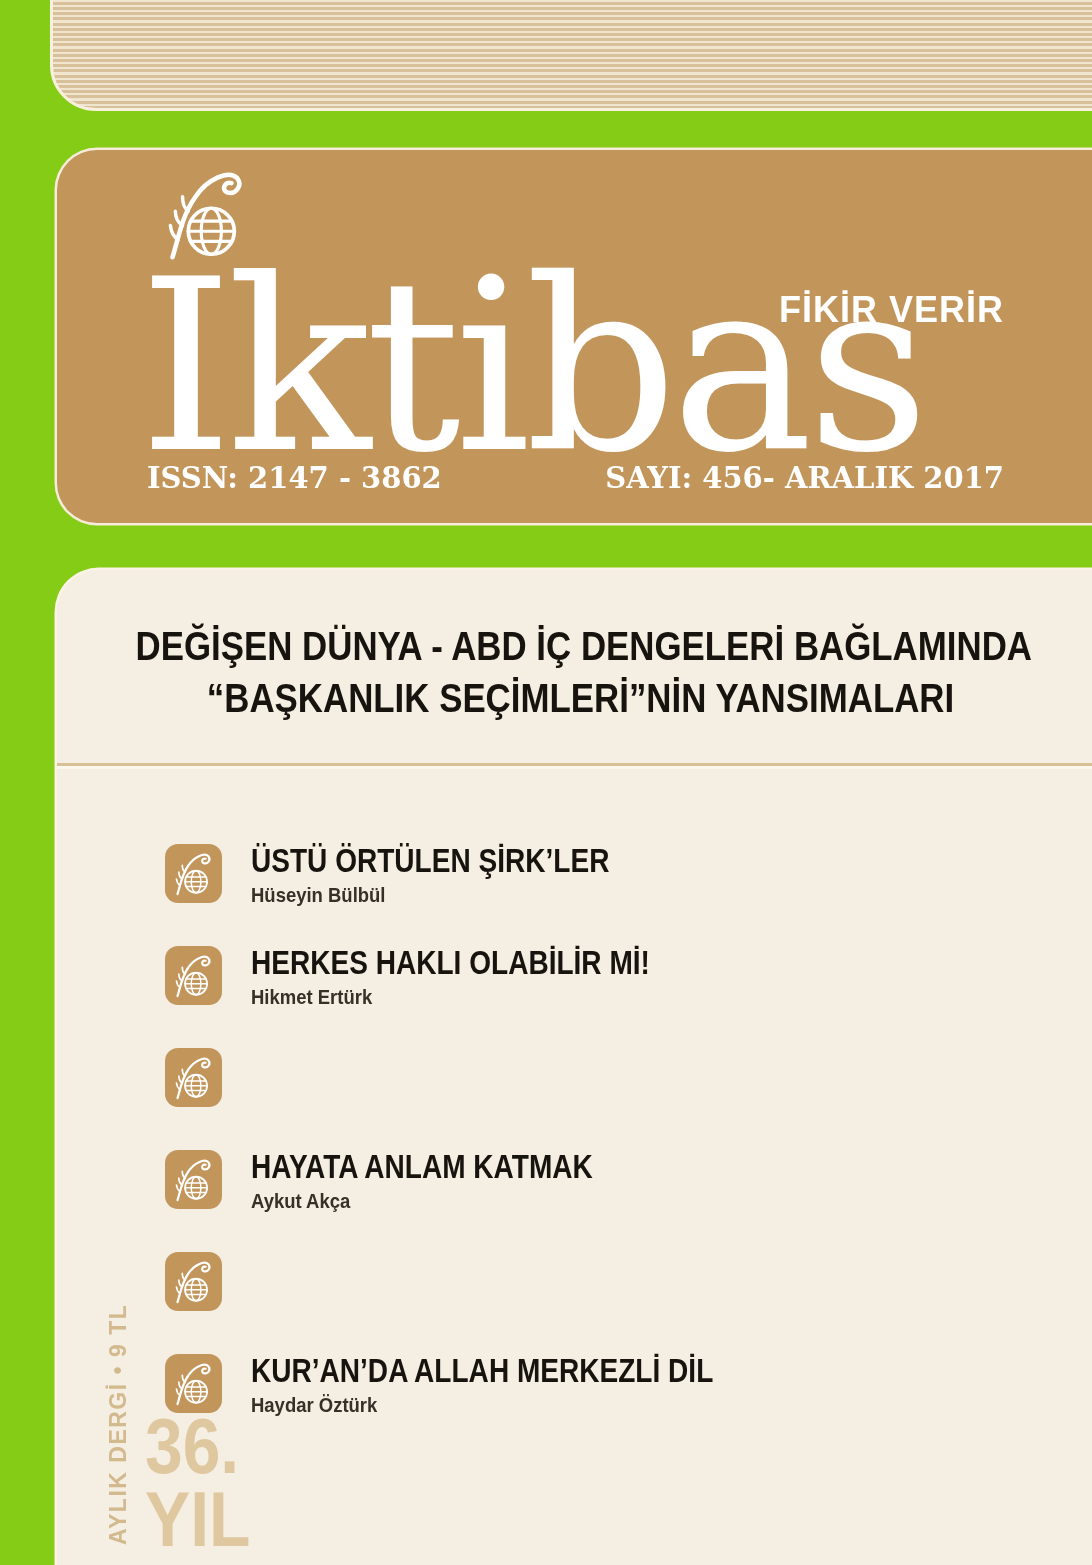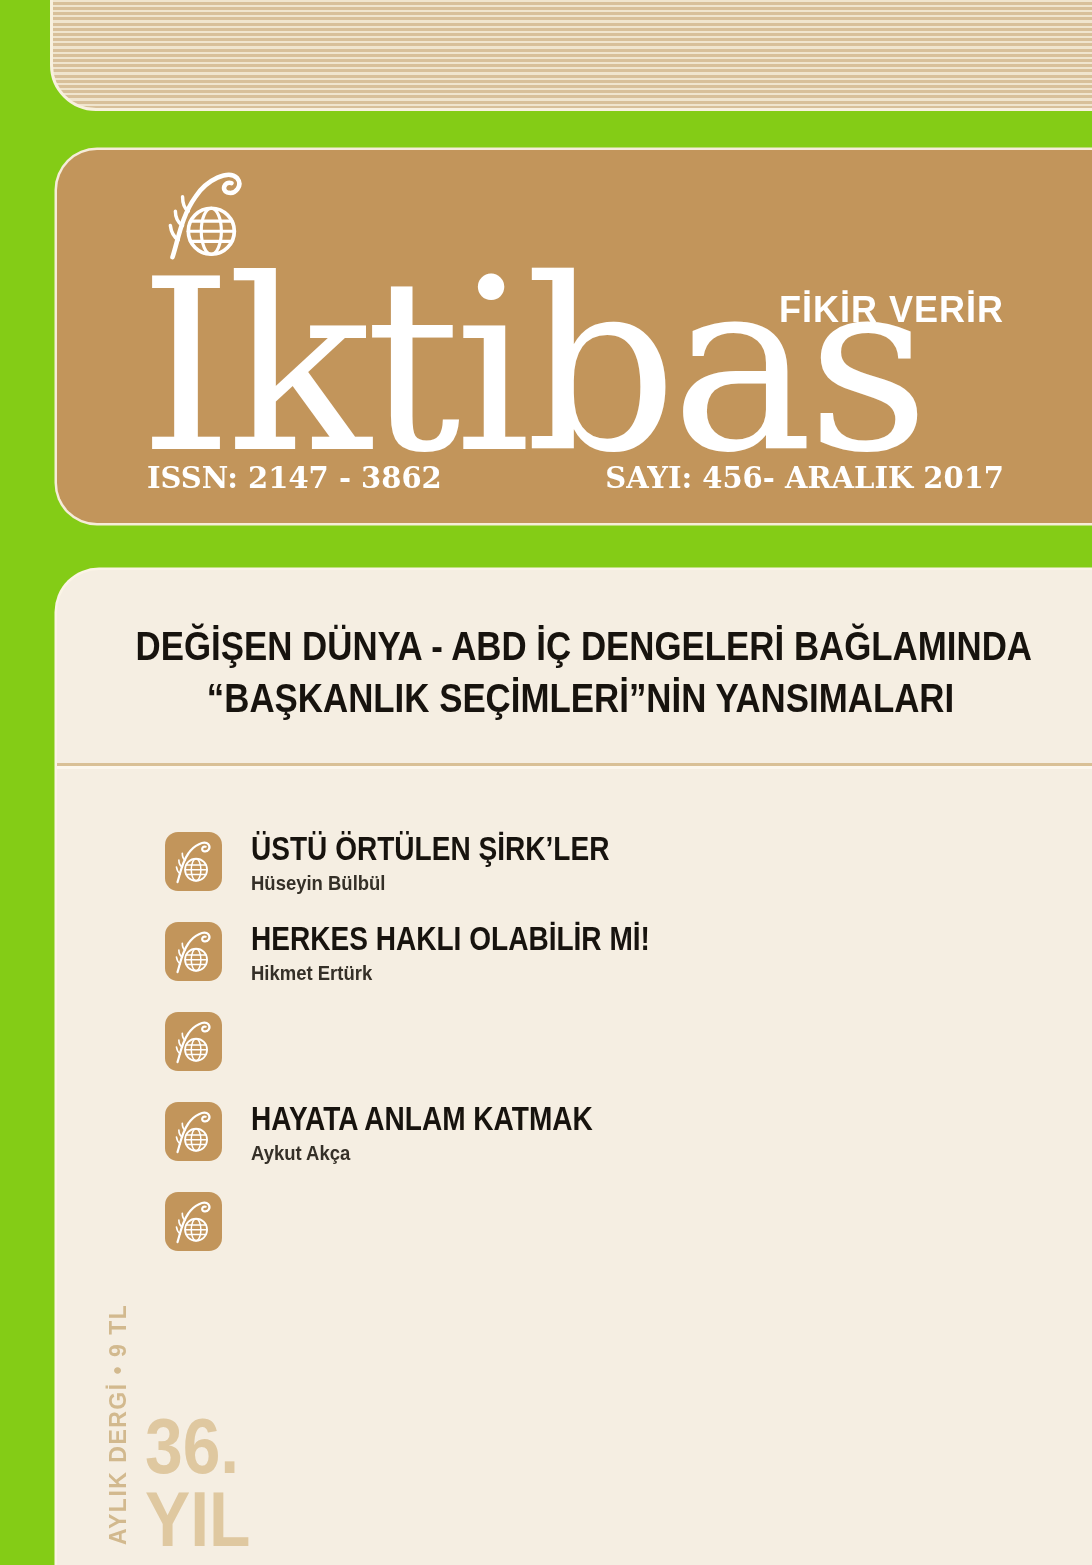--- a/index.html
+++ b/index.html
@@ -28,21 +28,21 @@
   .cream-card{position:absolute;left:57px;top:570px;right:-12px;height:1010px;
     background:#f5eee2;border-radius:42px 0 0 0;box-shadow:0 0 0 2.5px #fbf4e6;}
   .headline{position:absolute;top:50px;left:0;right:0;text-align:center;color:#17130e;
     font-weight:800;font-size:41px;line-height:1.27;letter-spacing:0;
     transform:scaleX(0.85);transform-origin:50% 0;white-space:nowrap;}
   .divider{position:absolute;top:193px;left:0;right:0;height:3px;background:#d9c096;
     box-shadow:0 3px 0 #fcf7ed;}
 
   .articles{position:absolute;left:108px;top:262px;right:40px;display:flex;
     flex-direction:column;gap:31px;}
-  .article-row{display:flex;align-items:flex-start;gap:29px;height:59px;}
+  .article-row{display:flex;align-items:flex-start;gap:29px;height:59px;margin-top:12px;}
   .article-icon{flex:none;width:57px;height:59px;border-radius:13px;background:#c2955b;
     display:flex;align-items:center;justify-content:center;}
   .article-icon svg{width:44px;height:47px;}
   .article-title{font-weight:800;font-size:33px;line-height:1;color:#17130e;white-space:nowrap;
     transform:scaleX(0.85);transform-origin:0 50%;}
   .article-author{margin-top:7px;font-weight:700;font-size:21px;line-height:1;color:#353028;
     white-space:nowrap;transform:scaleX(0.88);transform-origin:0 50%;}
 
   .side-label{position:absolute;left:48px;top:800px;height:175px;color:#d2b98e;
     font-weight:800;font-size:23px;letter-spacing:1.5px;white-space:nowrap;
@@ -139,20 +139,31 @@
       </div>
 
       <div class="article-row">
         <span class="article-icon">
           <svg>
               <use href="#quill-globe"></use>
             </svg>
         </span>
       </div>
 
+      <div class="article-row">
+        <span class="article-icon">
+          <svg>
+              <use href="#quill-globe"></use>
+            </svg>
+        </span>
+        <span>
+          <div class="article-title">KUR’AN’DA ALLAH MERKEZLİ DİL</div>
+          <div class="article-author">Haydar Öztürk</div>
+        </span>
+      </div>
 
     </div>
 
     <div class="side-label">AYLIK DERGİ • 9 TL</div>
     <div class="year-mark">
       <div>36.</div>
       <div>YIL</div>
     </div>
   </div>
 

